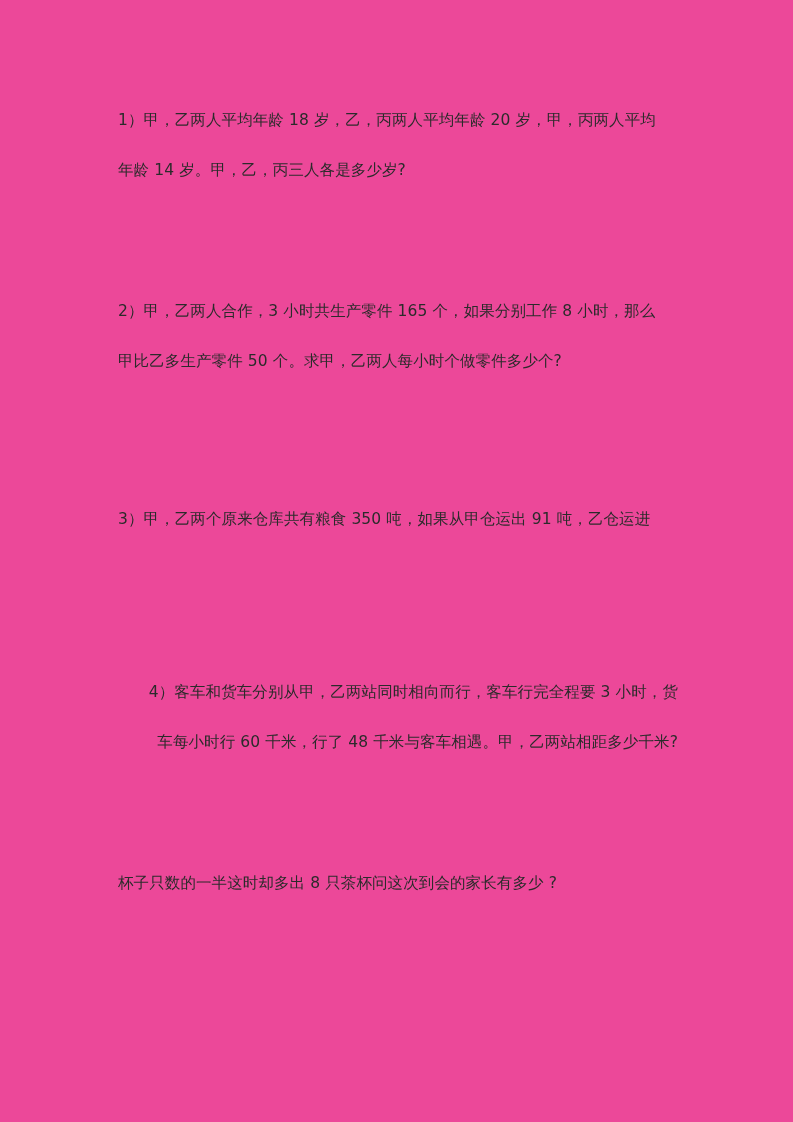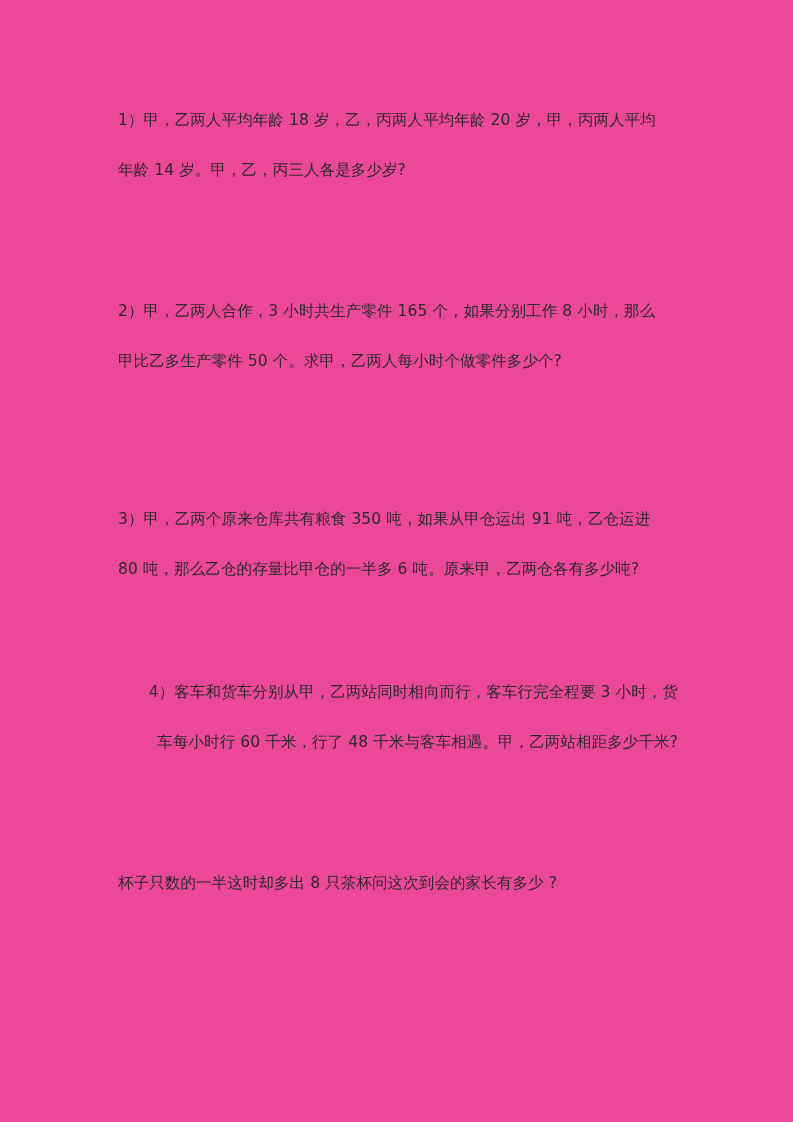--- a/index.html
+++ b/index.html
@@ -53,21 +53,20 @@
     <div class="line">年龄 14 岁。甲，乙，丙三人各是多少岁?</div>
   </div>
 
   <div class="problem" id="p2">
     <div class="line">2）甲，乙两人合作，3 小时共生产零件 165 个，如果分别工作 8 小时，那么</div>
     <div class="line">甲比乙多生产零件 50 个。求甲，乙两人每小时个做零件多少个?</div>
   </div>
 
   <div class="problem" id="p3">
     <div class="line">3）甲，乙两个原来仓库共有粮食 350 吨，如果从甲仓运出 91 吨，乙仓运进</div>
-    <div class="line">80 吨，那么乙仓的存量比甲仓的一半多 6 吨。原来甲，乙两仓各有多少吨?</div>
   </div>
 
   <div class="problem" id="p4">
     <div class="line">4）客车和货车分别从甲，乙两站同时相向而行，客车行完全程要 3 小时，货</div>
     <div class="line">车每小时行 60 千米，行了 48 千米与客车相遇。甲，乙两站相距多少千米?</div>
   </div>
 
   <div class="problem" id="p5">
     <div class="line">杯子只数的一半这时却多出 8 只茶杯问这次到会的家长有多少 ?</div>
   </div>

